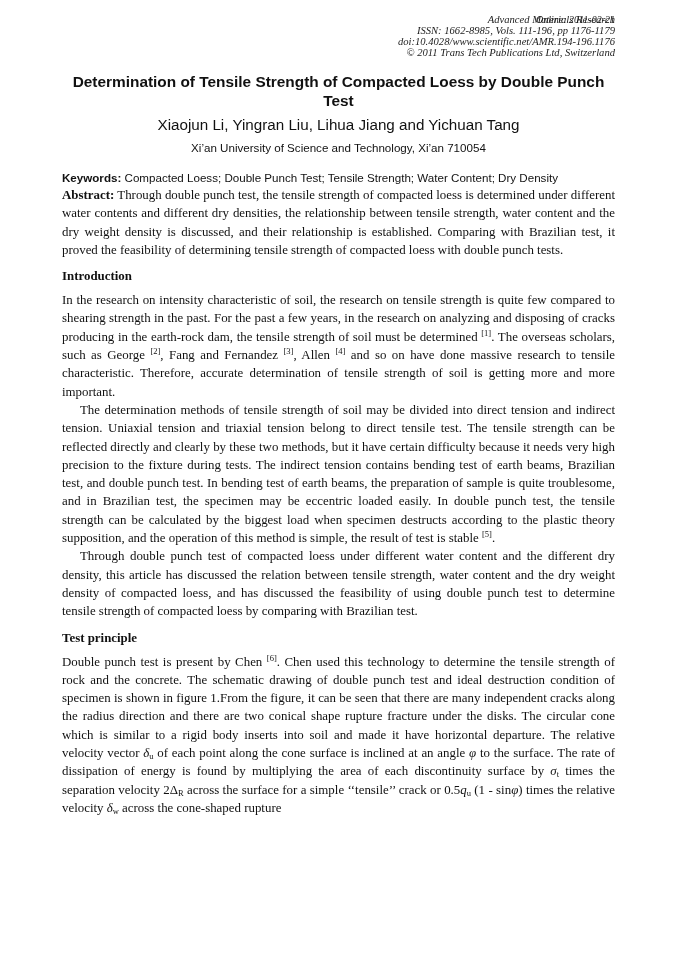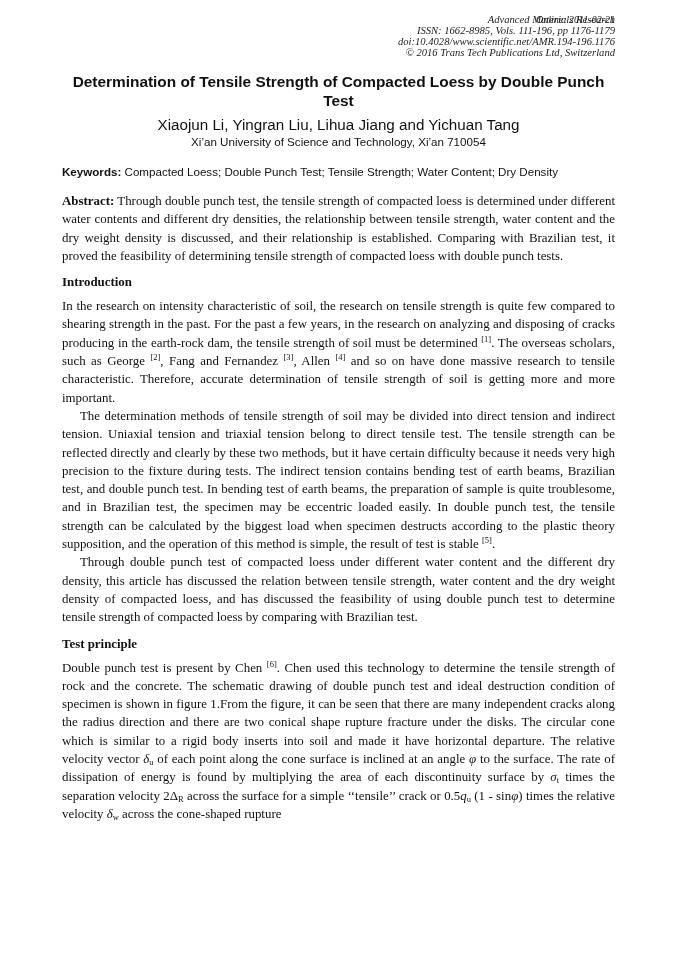--- a/index.html
+++ b/index.html
@@ -2,41 +2,41 @@
 <html><head>
 <meta charset="utf-8">
 <style>
   html, body { margin: 0; padding: 0; background: #ffffff; }
   body { width: 678px; height: 959px; position: relative; overflow: hidden; color: #111; }
   .page { position: absolute; left: 62px; top: 14px; width: 553px; }
   .hdr { font-family: "Liberation Serif", serif; font-style: italic; font-size: 10.6px; line-height: 11px; color: #222; text-align: right; }
   .hdr-right { position: absolute; right: 0; top: 0; font-family: "Liberation Serif", serif; font-style: italic; font-size: 10px; color: #222; }
   .title { font-family: "Liberation Sans", sans-serif; font-weight: bold; font-size: 15.4px; line-height: 19px; text-align: center; margin-top: 14px; }
   .authors { font-family: "Liberation Sans", sans-serif; font-size: 15.2px; text-align: center; margin-top: 5px; line-height: 19px; }
-  .affil { font-family: "Liberation Sans", sans-serif; font-size: 11.6px; text-align: center; line-height: 16px; }
+  .affil { font-family: "Liberation Sans", sans-serif; font-size: 11.6px; text-align: center; margin-top: 6px; line-height: 16px; }
   .email { font-family: "Liberation Sans", sans-serif; font-size: 11.6px; text-align: center; margin-top: 6px; line-height: 16px; }
   .keywords { font-family: "Liberation Sans", sans-serif; font-size: 11.6px; margin-top: 14px; line-height: 16px; }
   .keywords b { font-weight: bold; }
   p { font-family: "Liberation Serif", serif; font-size: 12.9px; line-height: 18.3px; text-align: justify; margin: 0; }
-  .abstract { margin-top: 12px; }
+  .abstract { margin-top: 0; }
   h2 { font-family: "Liberation Serif", serif; font-weight: bold; font-size: 12.9px; margin: 9px 0 6px 0; line-height: 17px; }
   .indent { text-indent: 18px; }
   sup { font-size: 8.5px; line-height: 0; vertical-align: 5px; }
   sub { font-size: 8.5px; line-height: 0; vertical-align: -2px; }
   i { font-style: italic; }
 </style>
 </head>
 <body>
 
 <div class="page">
   <div>
     <div class="hdr">Advanced Materials Research</div>
     <div class="hdr">ISSN: 1662-8985, Vols. 111-196, pp 1176-1179</div>
     <div class="hdr">doi:10.4028/www.scientific.net/AMR.194-196.1176</div>
-    <div class="hdr">© 2016 Trans Tech Publications Ltd, Switzerland</div>
+    <div class="hdr">© 2011 Trans Tech Publications Ltd, Switzerland</div>
     <div class="hdr-right">Online: 2011-02-21</div>
   </div>
 
   <div class="title">Determination of Tensile Strength of Compacted Loess by Double Punch Test</div>
   <div class="authors">Xiaojun Li, Yingran Liu, Lihua Jiang and Yichuan Tang</div>
   <div class="affil">Xi’an University of Science and Technology, Xi’an 710054</div>
 
   <div class="keywords"><b>Keywords:</b><span> Compacted Loess; Double Punch Test; Tensile Strength; Water Content; Dry Density</span></div>
 
   <p class="abstract"><b>Abstract:</b><span> Through double punch test, the tensile strength of compacted loess is determined under different water contents and different dry densities, the relationship between tensile strength, water content and the dry weight density is discussed, and their relationship is established. Comparing with Brazilian test, it proved the feasibility of determining tensile strength of compacted loess with double punch tests.</span></p>

